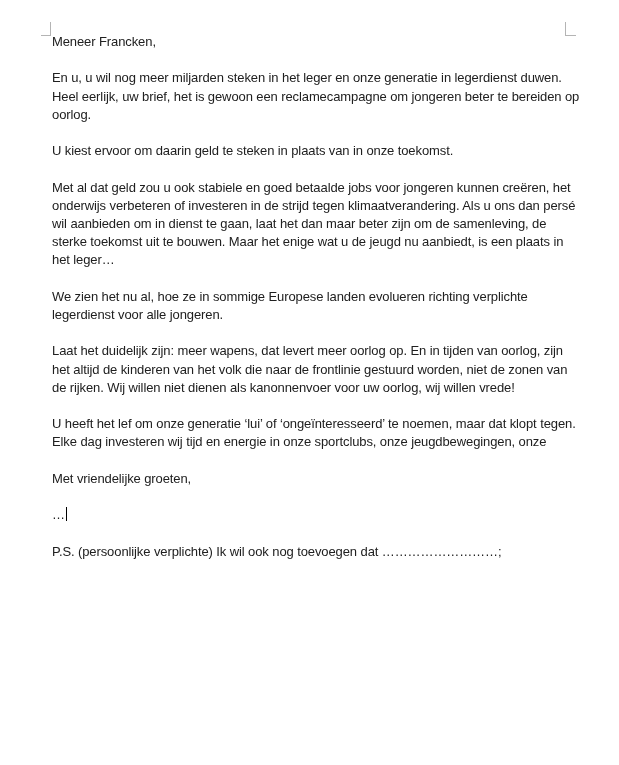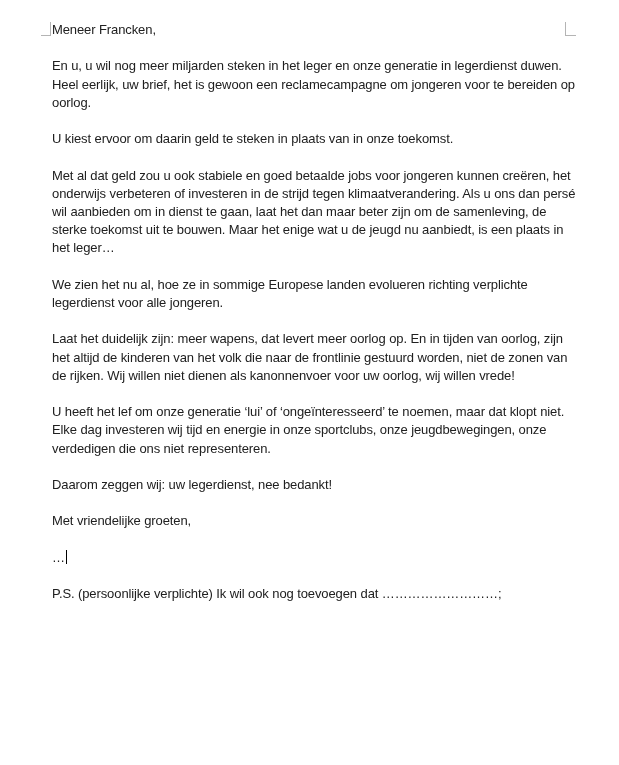--- a/index.html
+++ b/index.html
@@ -34,21 +34,21 @@
   .corner-mark.top-right {
     left: 565px;
     top: 22px;
     width: 10px;
     border-left: 1px solid var(--boundary_mark, #b4b4b4);
     border-bottom: 1px solid var(--boundary_mark, #b4b4b4);
   }
   .doc-body {
     position: absolute;
     left: 52px;
-    top: 21px;
+    top: 33px;
     width: 516px;
     color: var(--text, #202020);
     font-size: 13px;
     letter-spacing: -0.1px;
     line-height: 18.2px;
     cursor: text;
   }
   .para {
     margin: 0 0 18.2px 0;
   }
@@ -73,21 +73,21 @@
 
 <div class="page">
   <div class="corner-mark top-left"></div>
   <div class="corner-mark top-right"></div>
   <div class="doc-body">
       <div class="para">
         <div class="line">Meneer Francken,</div>
       </div>
       <div class="para">
         <div class="line">En u, u wil nog meer miljarden steken in het leger en onze generatie in legerdienst duwen.</div>
-        <div class="line">Heel eerlijk, uw brief, het is gewoon een reclamecampagne om jongeren voor te bereiden op</div>
+        <div class="line">Heel eerlijk, uw brief, het is gewoon een reclamecampagne om jongeren beter te bereiden op</div>
         <div class="line">oorlog.</div>
       </div>
       <div class="para">
         <div class="line">U kiest ervoor om daarin geld te steken in plaats van in onze toekomst.</div>
       </div>
       <div class="para">
         <div class="line">Met al dat geld zou u ook stabiele en goed betaalde jobs voor jongeren kunnen creëren, het</div>
         <div class="line">onderwijs verbeteren of investeren in de strijd tegen klimaatverandering. Als u ons dan persé</div>
         <div class="line">wil aanbieden om in dienst te gaan, laat het dan maar beter zijn om de samenleving, de</div>
         <div class="line">sterke toekomst uit te bouwen. Maar het enige wat u de jeugd nu aanbiedt, is een plaats in</div>
@@ -96,26 +96,22 @@
       <div class="para">
         <div class="line">We zien het nu al, hoe ze in sommige Europese landen evolueren richting verplichte</div>
         <div class="line">legerdienst voor alle jongeren.</div>
       </div>
       <div class="para">
         <div class="line">Laat het duidelijk zijn: meer wapens, dat levert meer oorlog op. En in tijden van oorlog, zijn</div>
         <div class="line">het altijd de kinderen van het volk die naar de frontlinie gestuurd worden, niet de zonen van</div>
         <div class="line">de rijken. Wij willen niet dienen als kanonnenvoer voor uw oorlog, wij willen vrede!</div>
       </div>
       <div class="para">
-        <div class="line">U heeft het lef om onze generatie ‘lui’ of ‘ongeïnteresseerd’ te noemen, maar dat klopt niet.</div>
+        <div class="line">U heeft het lef om onze generatie ‘lui’ of ‘ongeïnteresseerd’ te noemen, maar dat klopt tegen.</div>
         <div class="line">Elke dag investeren wij tijd en energie in onze sportclubs, onze jeugdbewegingen, onze</div>
-        <div class="line">verdedigen die ons niet representeren.</div>
-      </div>
-      <div class="para">
-        <div class="line">Daarom zeggen wij: uw legerdienst, nee bedankt!</div>
       </div>
       <div class="para">
         <div class="line">Met vriendelijke groeten,</div>
       </div>
       <div class="para">
         <div class="line">…<span class="caret"></span></div>
       </div>
       <div class="para">
         <div class="line">P.S. (persoonlijke verplichte) Ik wil ook nog toevoegen dat ………………………;</div>
       </div>

